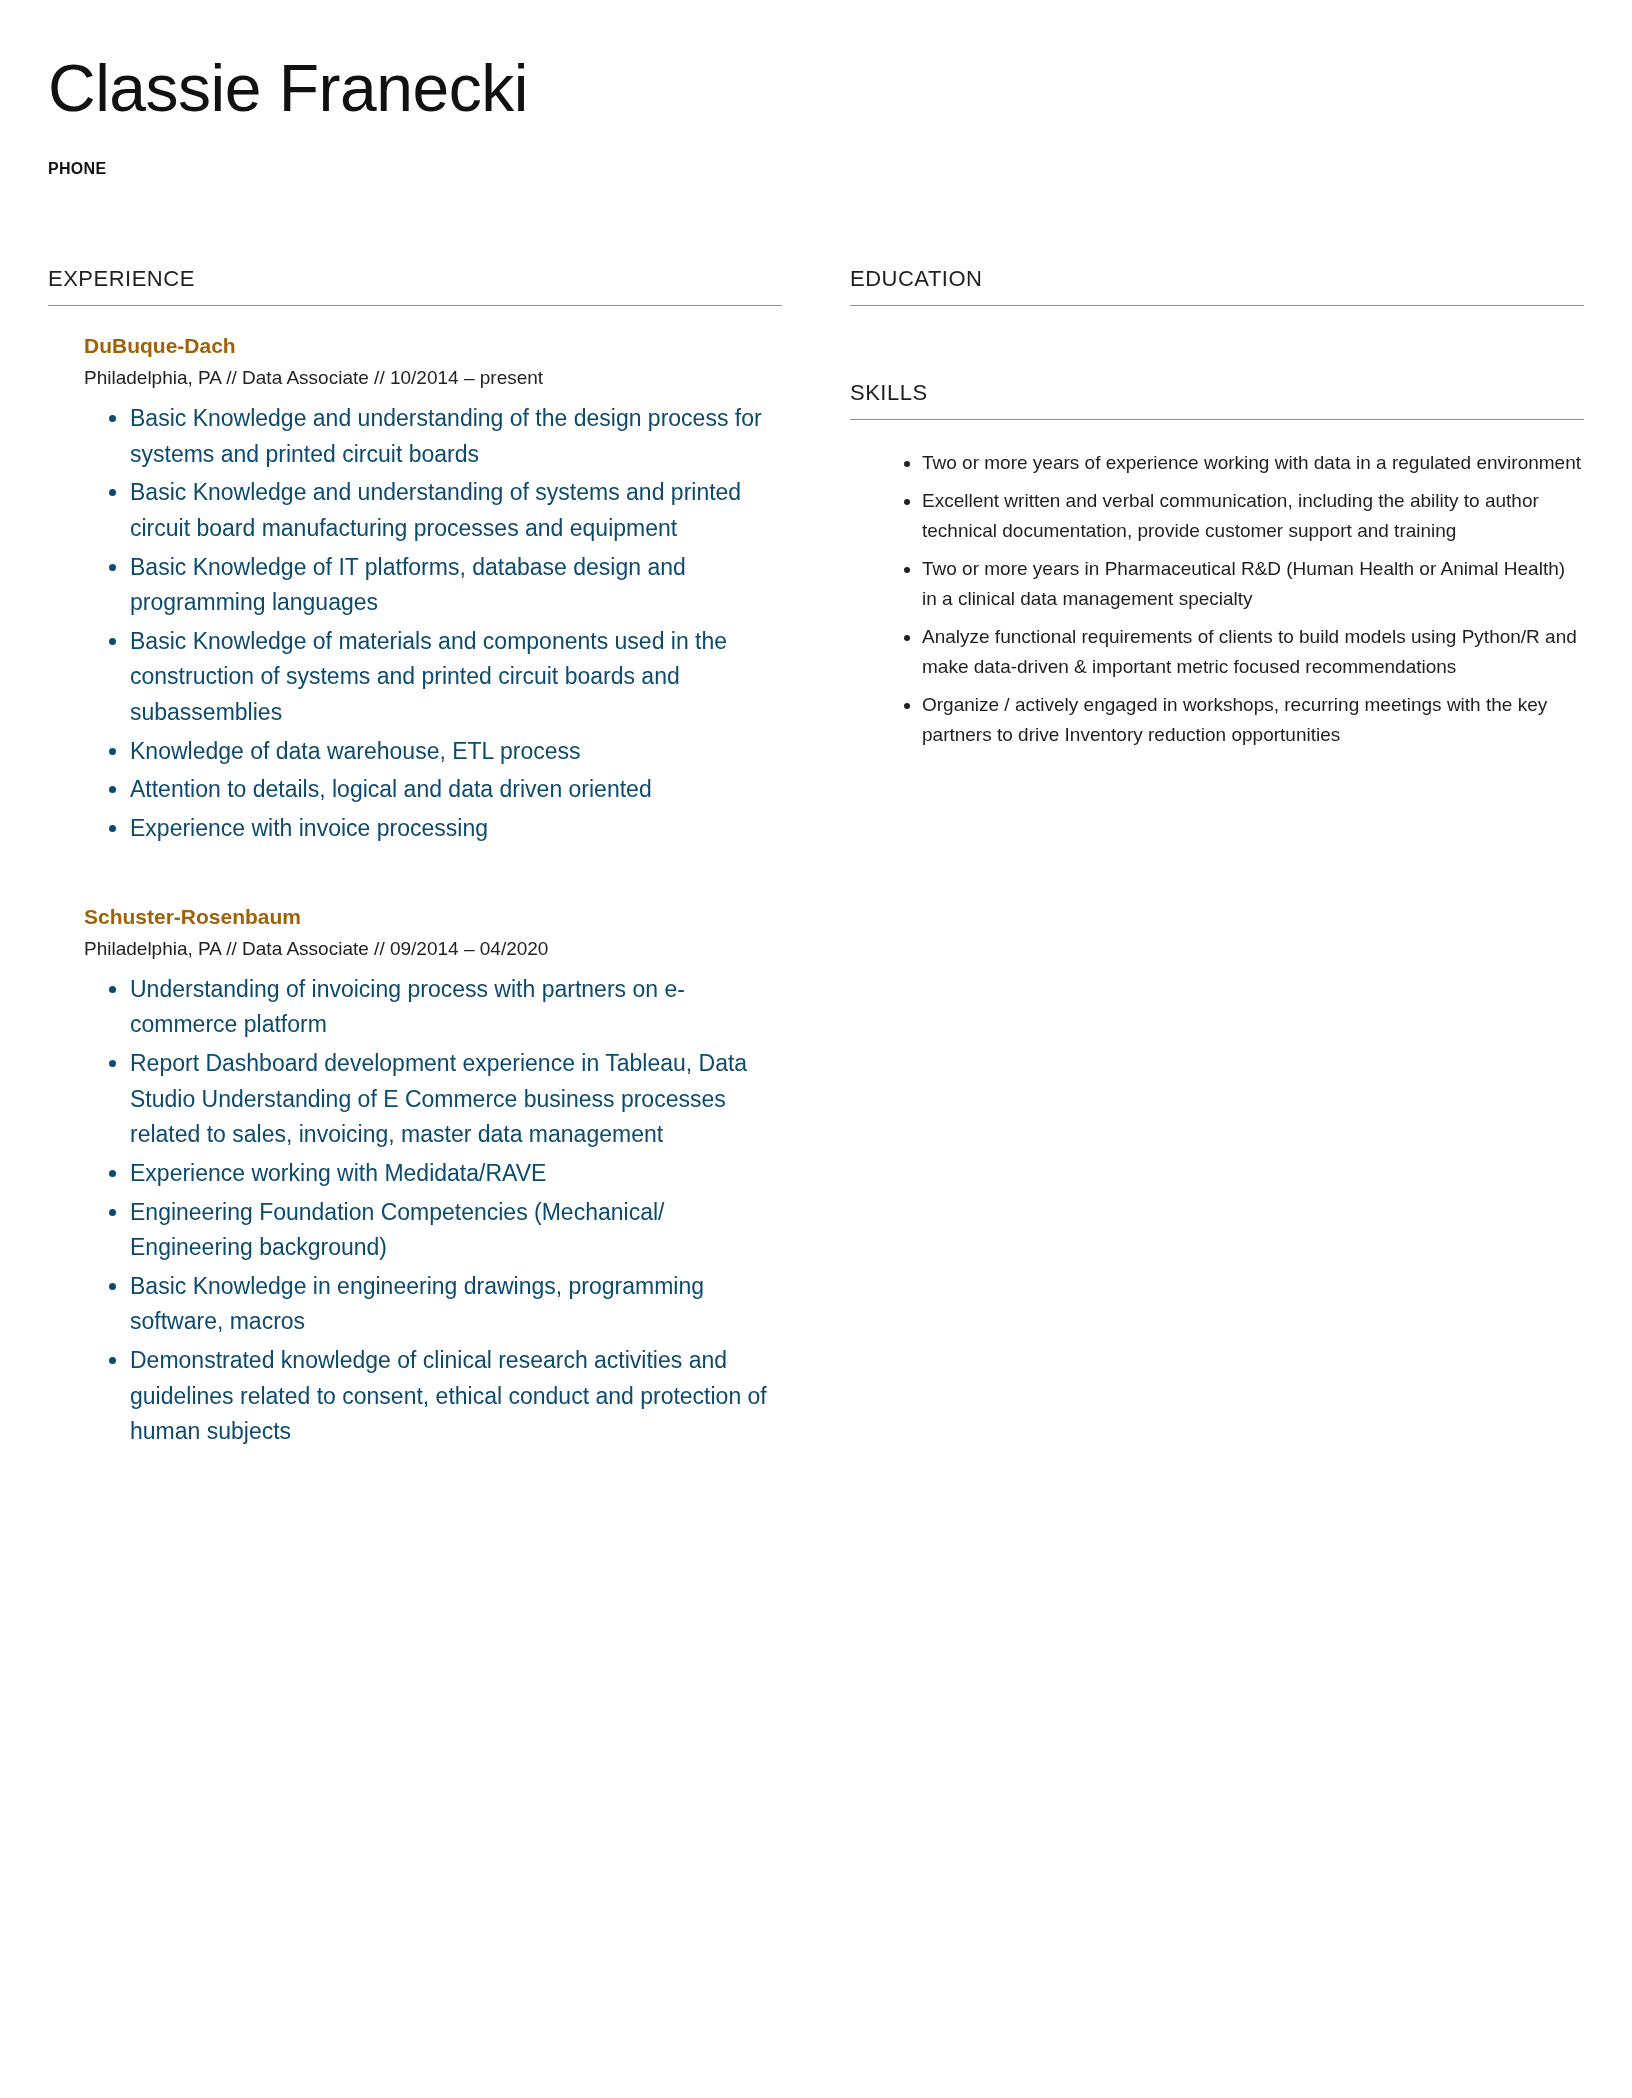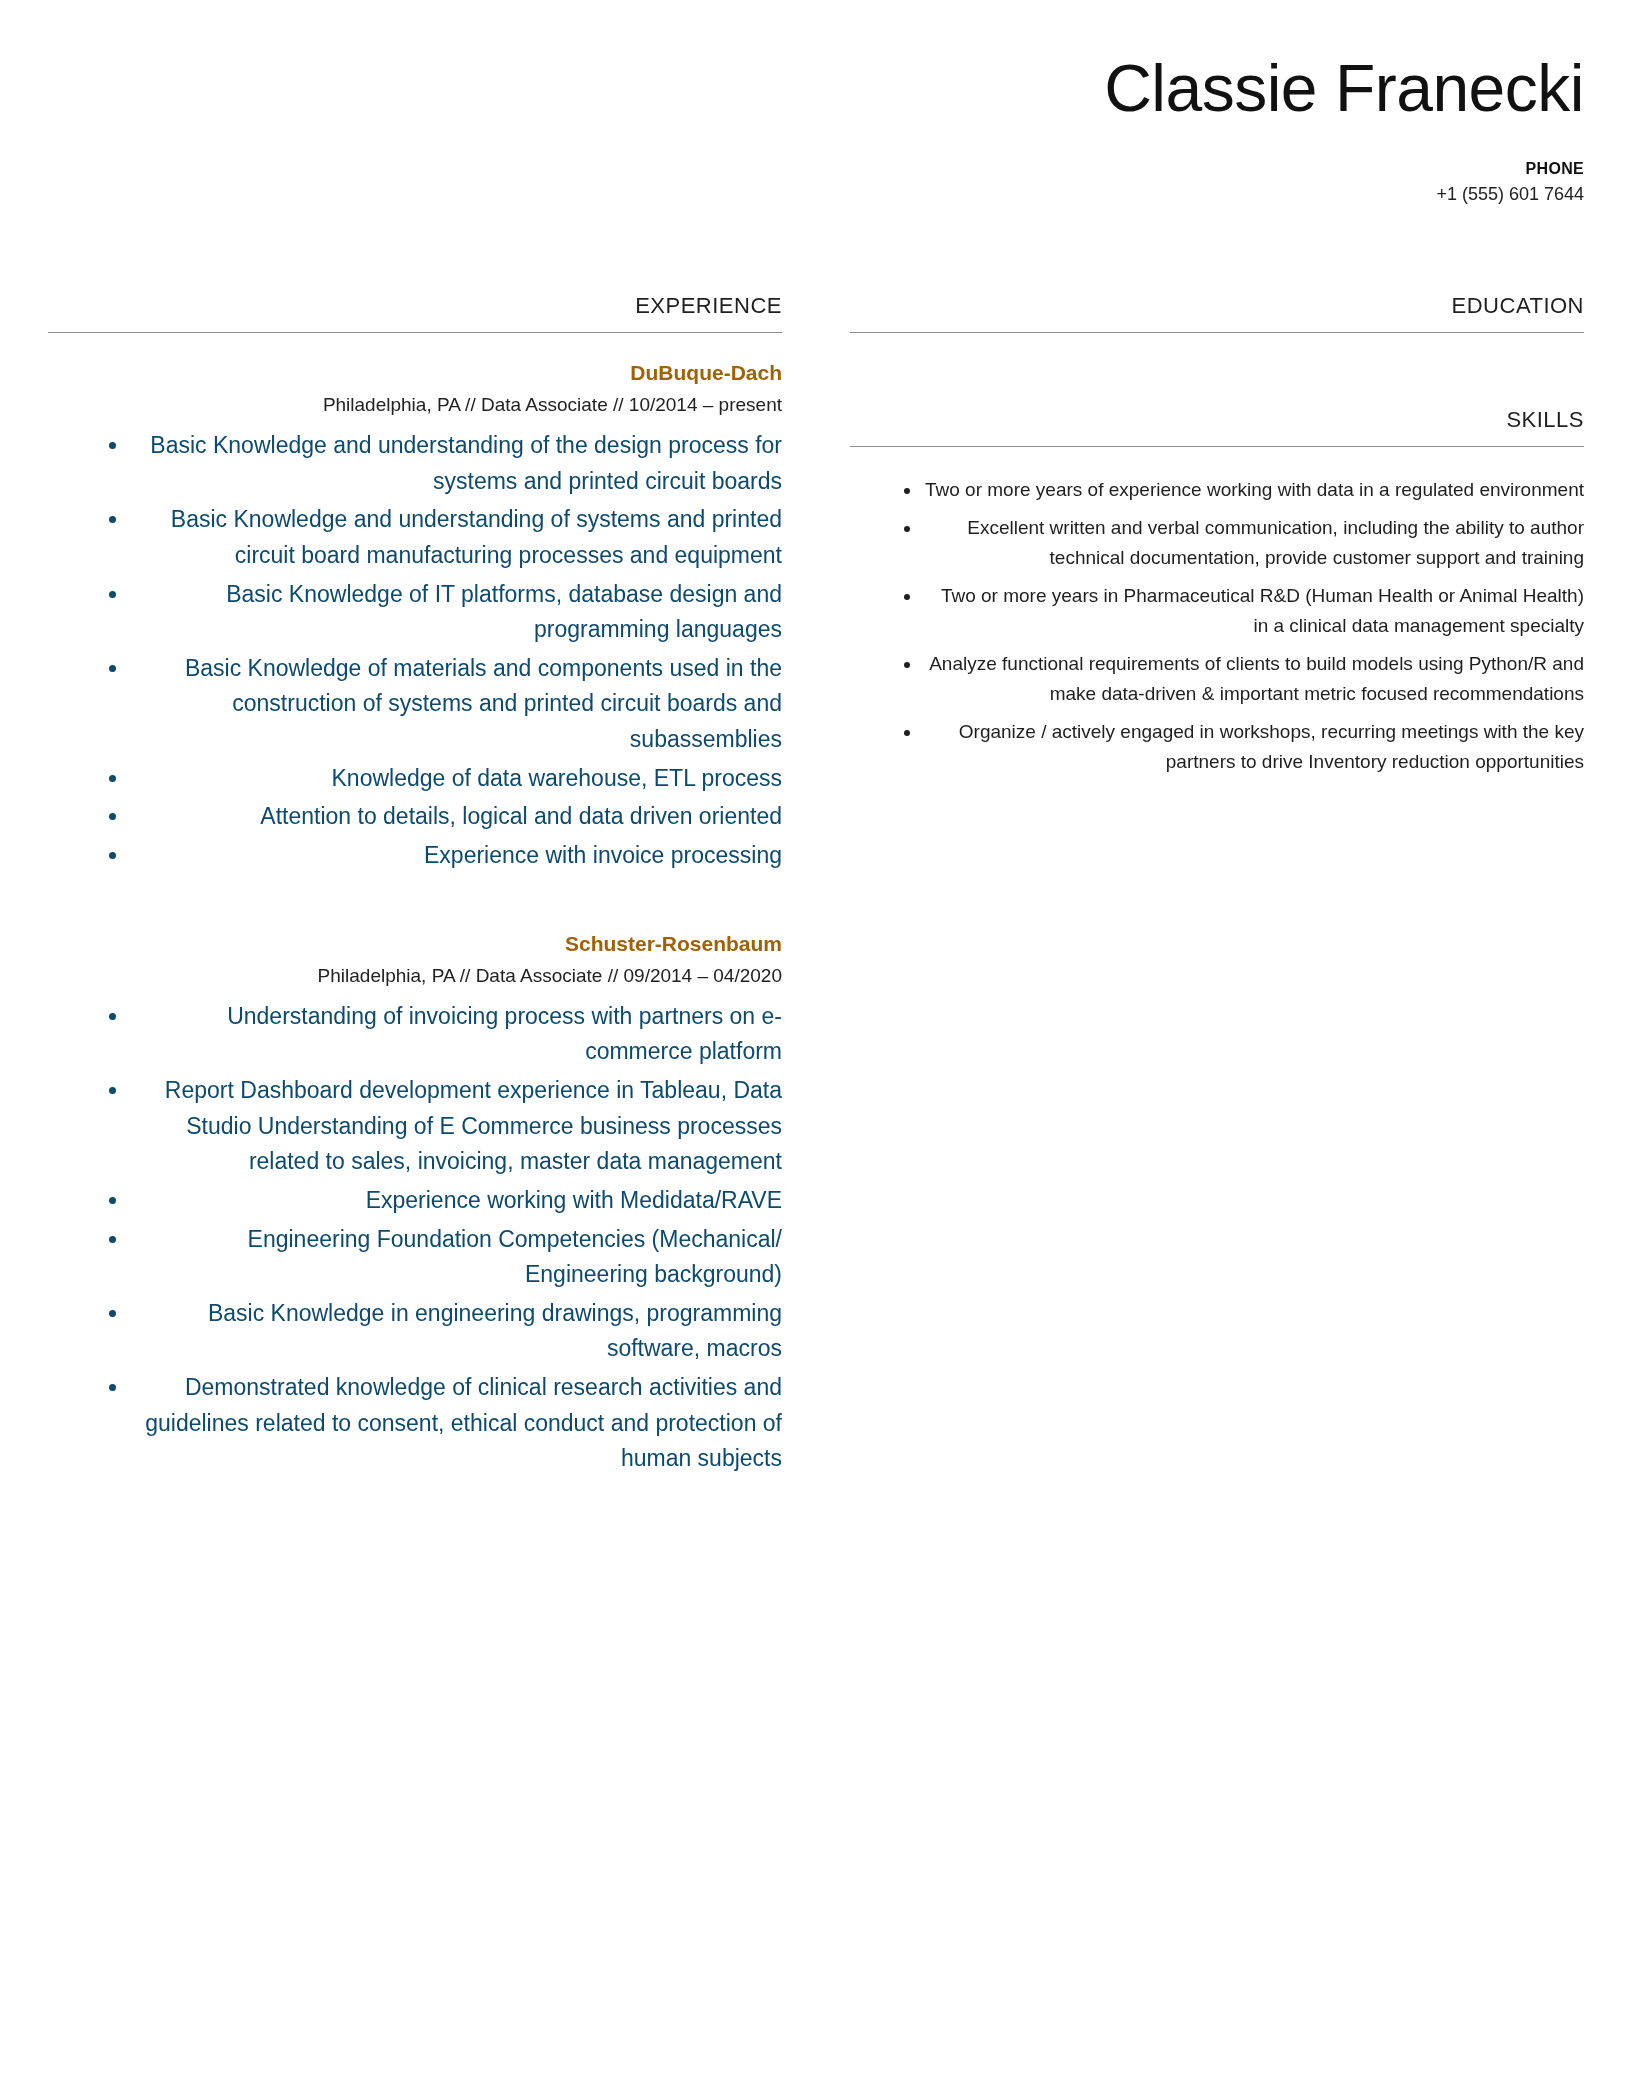--- a/index.html
+++ b/index.html
@@ -1,15 +1,15 @@
 <!DOCTYPE html>
 <html><head>
 <meta charset="utf-8">
 <style>
-  * { box-sizing: border-box; text-align: right; }
+  * { box-sizing: border-box; }
   html, body { margin: 0; padding: 0; }
   body {
     width: 1632px;
     min-height: 2098px;
     background: #ffffff;
     color: #1f1f1f;
     font-family: "Liberation Sans", sans-serif;
     padding: 50px 48px 60px 48px;
   }
 
@@ -109,21 +109,20 @@
     margin-bottom: 9px;
     color: #1f1f1f;
   }
 </style>
 </head>
 <body>
 
 <header>
   <h1 class="name">Classie Franecki</h1>
   <p class="phone-label">PHONE</p>
-  <p class="phone-value">+1 (555) 601 7644</p>
 </header>
 
 <div class="columns">
 
   <div class="col-left">
     <section>
       <h2 class="section-heading">EXPERIENCE</h2>
       <div>
           <div class="job">
             <h3 class="job-company">DuBuque-Dach</h3>

